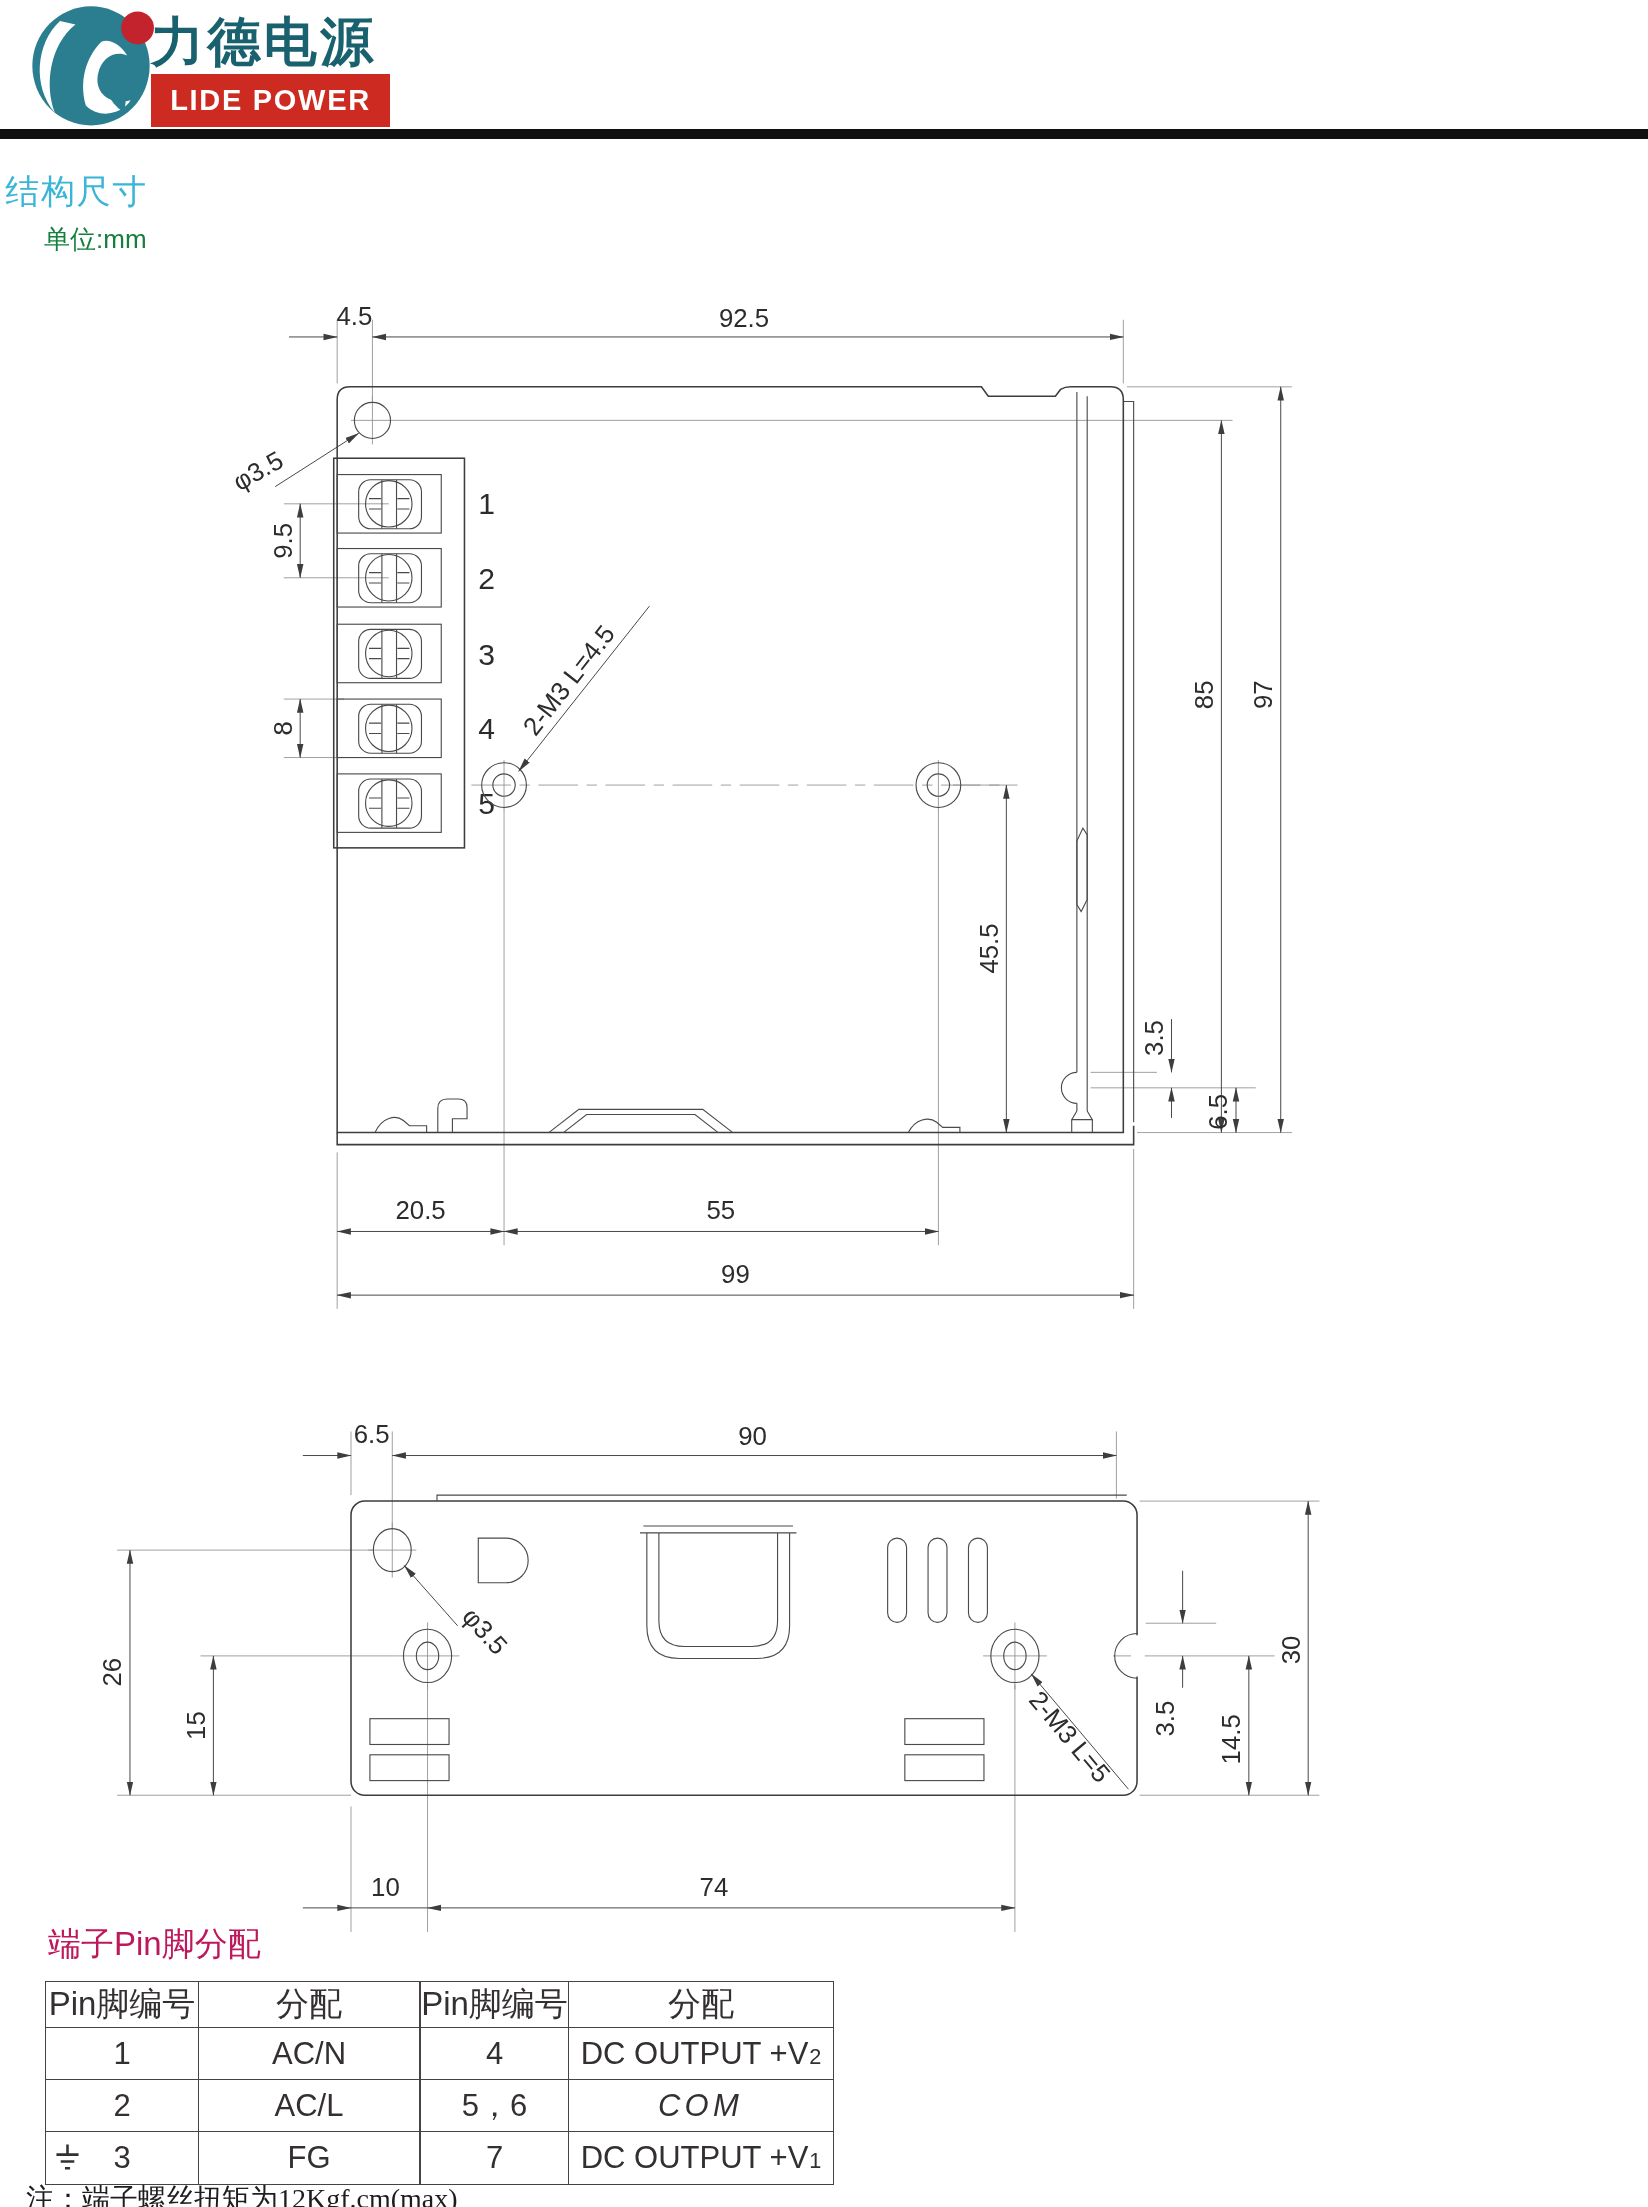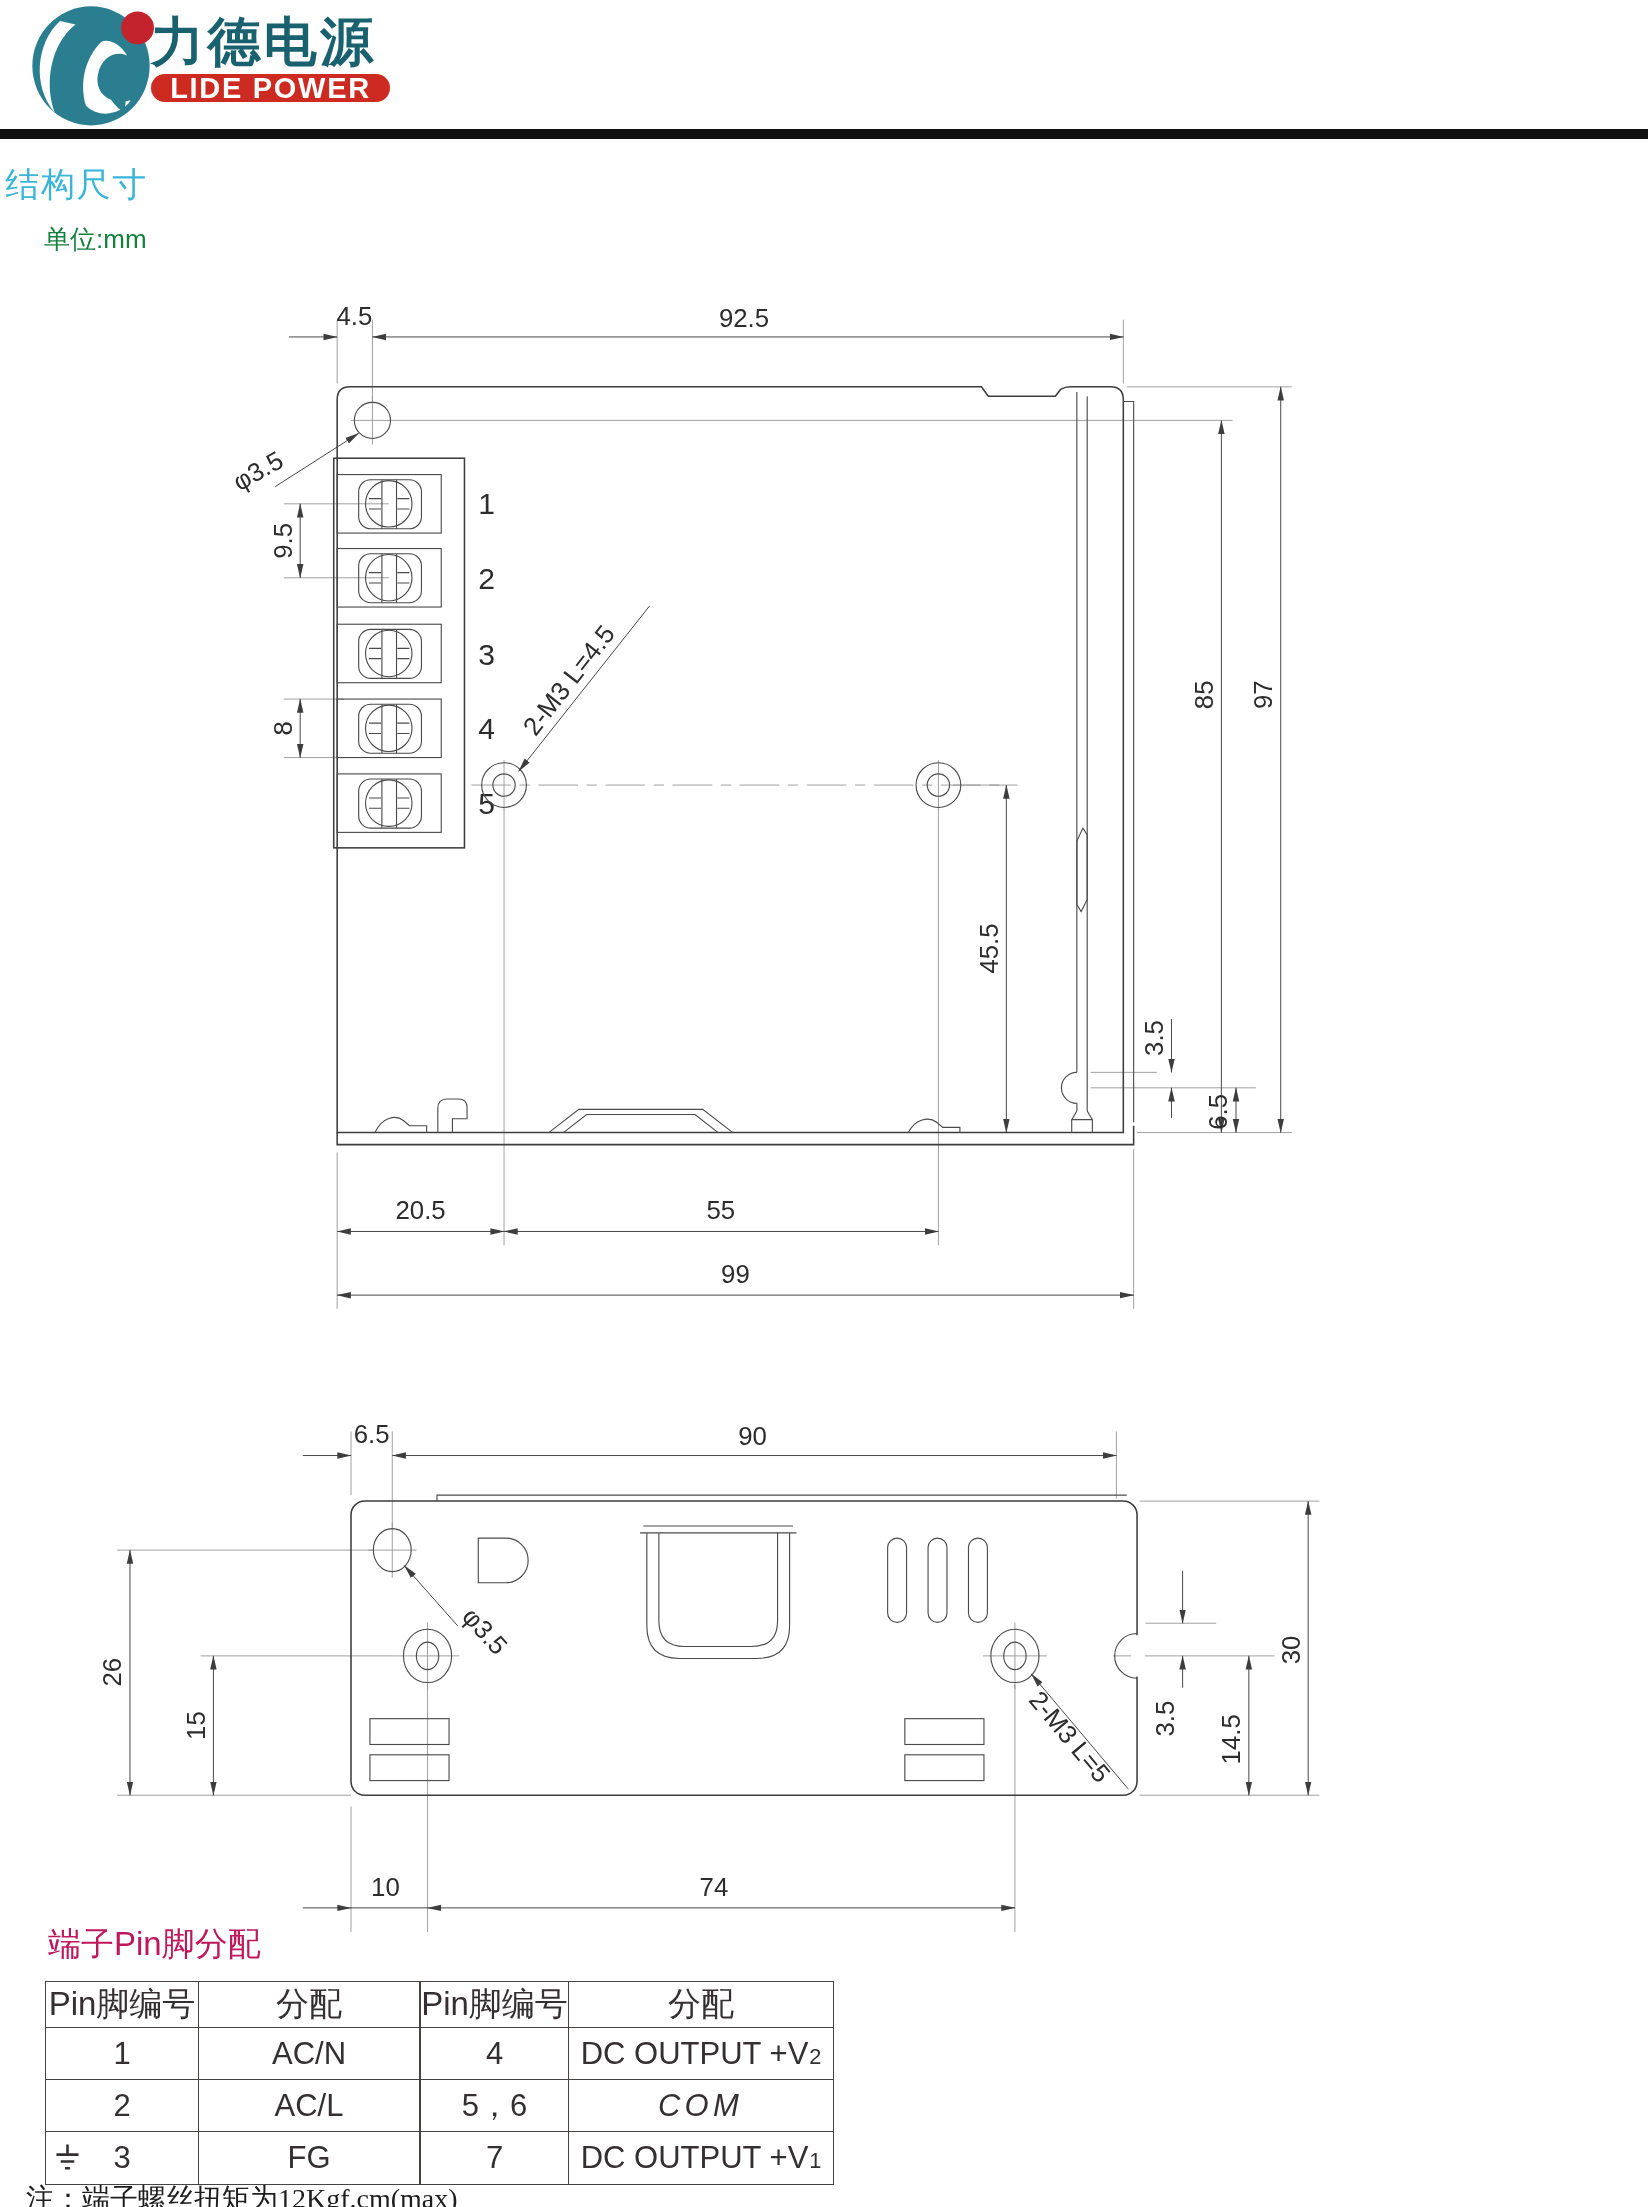--- a/index.html
+++ b/index.html
@@ -2,28 +2,28 @@
 <html style="font-size:13.8px"><head>
 <meta charset="utf-8">
 <style>
   html,body{margin:0;padding:0;background:#fff;}
   #page{position:relative;width:1648px;height:2208px;background:#fff;overflow:hidden;
         font-family:"Liberation Sans",sans-serif;}
   
   #logo-svg{position:absolute;left:22.4px;top:1.7px;}
   #logo-cn{position:absolute;left:151px;top:6.9px;font-size:53px;font-weight:bold;
            color:#19616f;letter-spacing:3.4px;white-space:nowrap;}
-  #logo-en-bar{position:absolute;left:151px;top:74px;width:239px;height:28px;background:#cd2a22;
-           display:flex;align-items:center;justify-content:center;border-radius:16px;}
+  #logo-en-bar{position:absolute;left:151px;top:74px;width:239px;height:53px;background:#cd2a22;
+           display:flex;align-items:center;justify-content:center;}
   #logo-en{color:#fff;font-size:29px;font-weight:bold;letter-spacing:1.7px;white-space:nowrap;}
   #doc-title{position:absolute;right:8.6px;top:43px;font-family:"Liberation Serif",serif;
            font-size:40px;font-weight:bold;color:#0d0d0d;white-space:nowrap;}
   #header-rule{position:absolute;left:0;top:129px;width:1648px;height:9.5px;background:#101010;}
   
-  #section-title{position:absolute;left:5.2px;top:162px;font-size:34px;color:#3ab5d8;letter-spacing:1.7px;}
+  #section-title{position:absolute;left:5.2px;top:169px;font-size:34px;color:#3ab5d8;letter-spacing:1.7px;}
   #unit-label{position:absolute;left:12px;top:222px;font-size:26px;color:#15803d;margin-left:32px;}
   
   .ol{fill:none;stroke:#3d3d3d;stroke-width:1.8;}
   .tl{fill:none;stroke:#4a4a4a;stroke-width:1.3;}
   .xl{fill:none;stroke:#909090;stroke-width:1;}
   .dm{fill:none;stroke:#3d3d3d;stroke-width:1.1;}
   .dt{font-family:"Liberation Sans",sans-serif;font-size:30px;fill:#2c2c2c;}
   .lbl{font-family:"Liberation Sans",sans-serif;font-size:35px;fill:#2c2c2c;}
   svg{position:absolute;left:0;}
   

